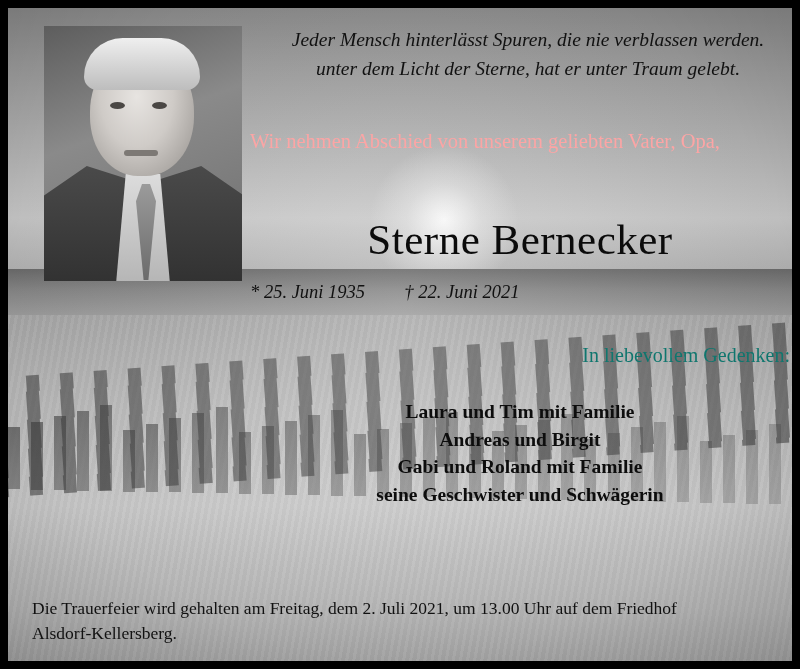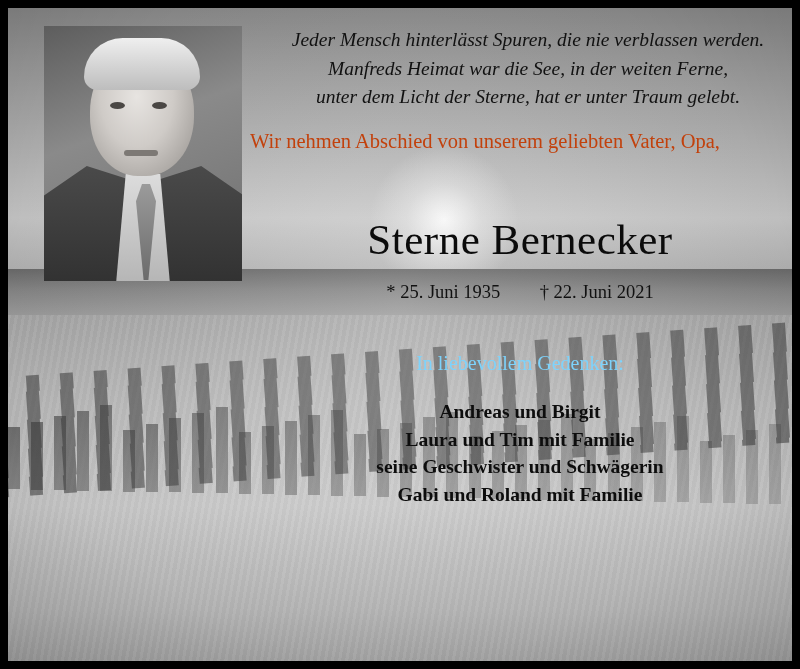--- a/index.html
+++ b/index.html
@@ -190,50 +190,51 @@
     color: #111;
   }
   .farewell {
     position: absolute;
     left: 250px;
     top: 127px;
     width: 540px;
     font-size: 20.5px;
     line-height: 1.42;
     text-align: left;
-    color: #c2410c;
+    color: #fca5a5;
   }
   .name {
     position: absolute;
     left: 250px;
     top: 215px;
     width: 540px;
     text-align: center;
     font-size: 43px;
     letter-spacing: .5px;
     color: #0b0b0b;
   }
   .dates {
     position: absolute;
     left: 250px;
     top: 282px;
     width: 540px;
-    text-align: center;
+    text-align: left;
     font-size: 18.5px;
     color: #111;
+    font-style: italic;
   }
   .dates .gap { display: inline-block; width: 30px; }
   .memory {
     position: absolute;
     left: 250px;
-    top: 352px;
-    width: 540px;
-    text-align: center;
+    top: 344px;
+    width: 540px;
+    text-align: right;
     font-size: 20px;
-    color: #7dd3fc;
+    color: #0f766e;
   }
   .mourners {
     position: absolute;
     left: 250px;
     top: 398px;
     width: 540px;
     text-align: center;
     font-weight: bold;
     font-size: 19.5px;
     line-height: 1.42;
@@ -316,41 +317,44 @@
     <div class="hair"></div>
     <div class="eyeL"></div>
     <div class="eyeR"></div>
     <div class="mouth"></div>
   </div>
 
   <div class="content">
 
     <div class="verse">
       <div>Jeder Mensch hinterlässt Spuren, die nie verblassen werden.</div>
-      <div>Manfreds Heimat war die See, in der weiten Ferne,</div>
       <div>unter dem Licht der Sterne, hat er unter Traum gelebt.</div>
     </div>
 
     <div class="farewell">
       <div>Wir nehmen Abschied von unserem geliebten Vater, Opa,</div>
     </div>
 
     <div class="name">Sterne Bernecker</div>
 
     <div class="dates">
       <span>* 25. Juni 1935</span>
       <span class="gap"></span>
       <span>† 22. Juni 2021</span>
     </div>
 
     <div class="memory">In liebevollem Gedenken:</div>
 
     <div class="mourners">
+      <div>Laura und Tim mit Familie</div>
       <div>Andreas und Birgit</div>
-      <div>Laura und Tim mit Familie</div>
+      <div>Gabi und Roland mit Familie</div>
       <div>seine Geschwister und Schwägerin</div>
-      <div>Gabi und Roland mit Familie</div>
-    </div>
-
-
+    </div>
+
+
+    <div class="ceremony">
+      <div>Die Trauerfeier wird gehalten am Freitag, dem 2. Juli 2021, um 13.00 Uhr auf dem Friedhof</div>
+      <div>Alsdorf-Kellersberg.</div>
+    </div>
 
   </div>
 </div>
 
 </body></html>

